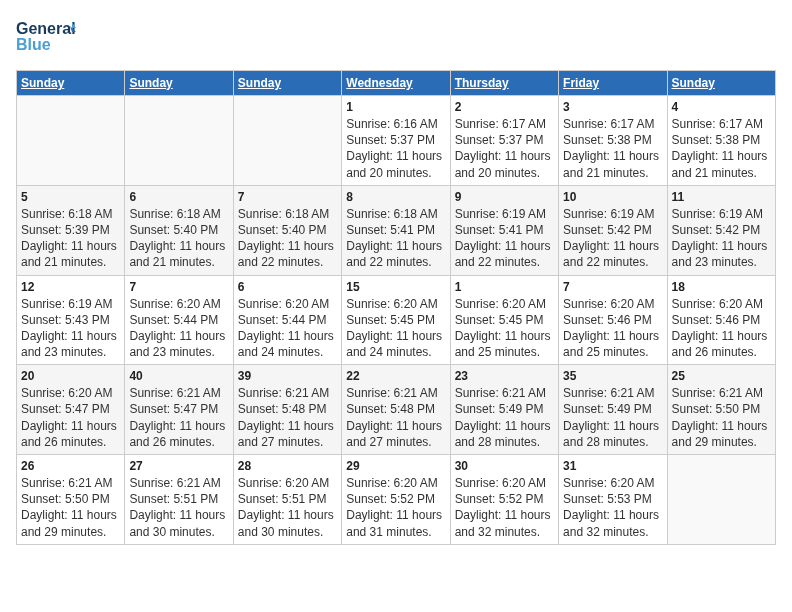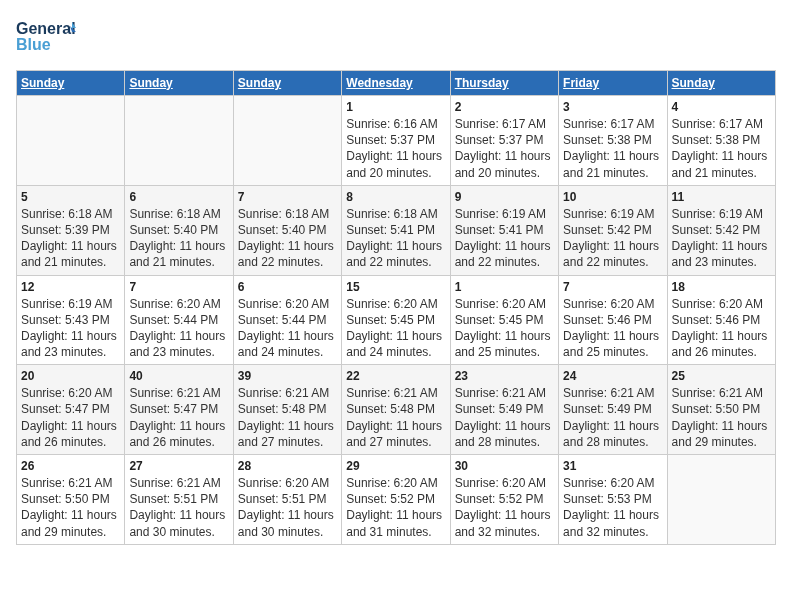--- a/index.html
+++ b/index.html
@@ -201,21 +201,21 @@
         </td>
         <td>
           <div class="day-num">22</div>
           <div class="day-info">Sunrise: 6:21 AM<br>Sunset: 5:48 PM<br>Daylight: 11 hours and 27 minutes.</div>
         </td>
         <td>
           <div class="day-num">23</div>
           <div class="day-info">Sunrise: 6:21 AM<br>Sunset: 5:49 PM<br>Daylight: 11 hours and 28 minutes.</div>
         </td>
         <td>
-          <div class="day-num">24</div>
+          <div class="day-num">35</div>
           <div class="day-info">Sunrise: 6:21 AM<br>Sunset: 5:49 PM<br>Daylight: 11 hours and 28 minutes.</div>
         </td>
         <td>
           <div class="day-num">25</div>
           <div class="day-info">Sunrise: 6:21 AM<br>Sunset: 5:50 PM<br>Daylight: 11 hours and 29 minutes.</div>
         </td>
       </tr>
       <tr>
         <td>
           <div class="day-num">26</div>

